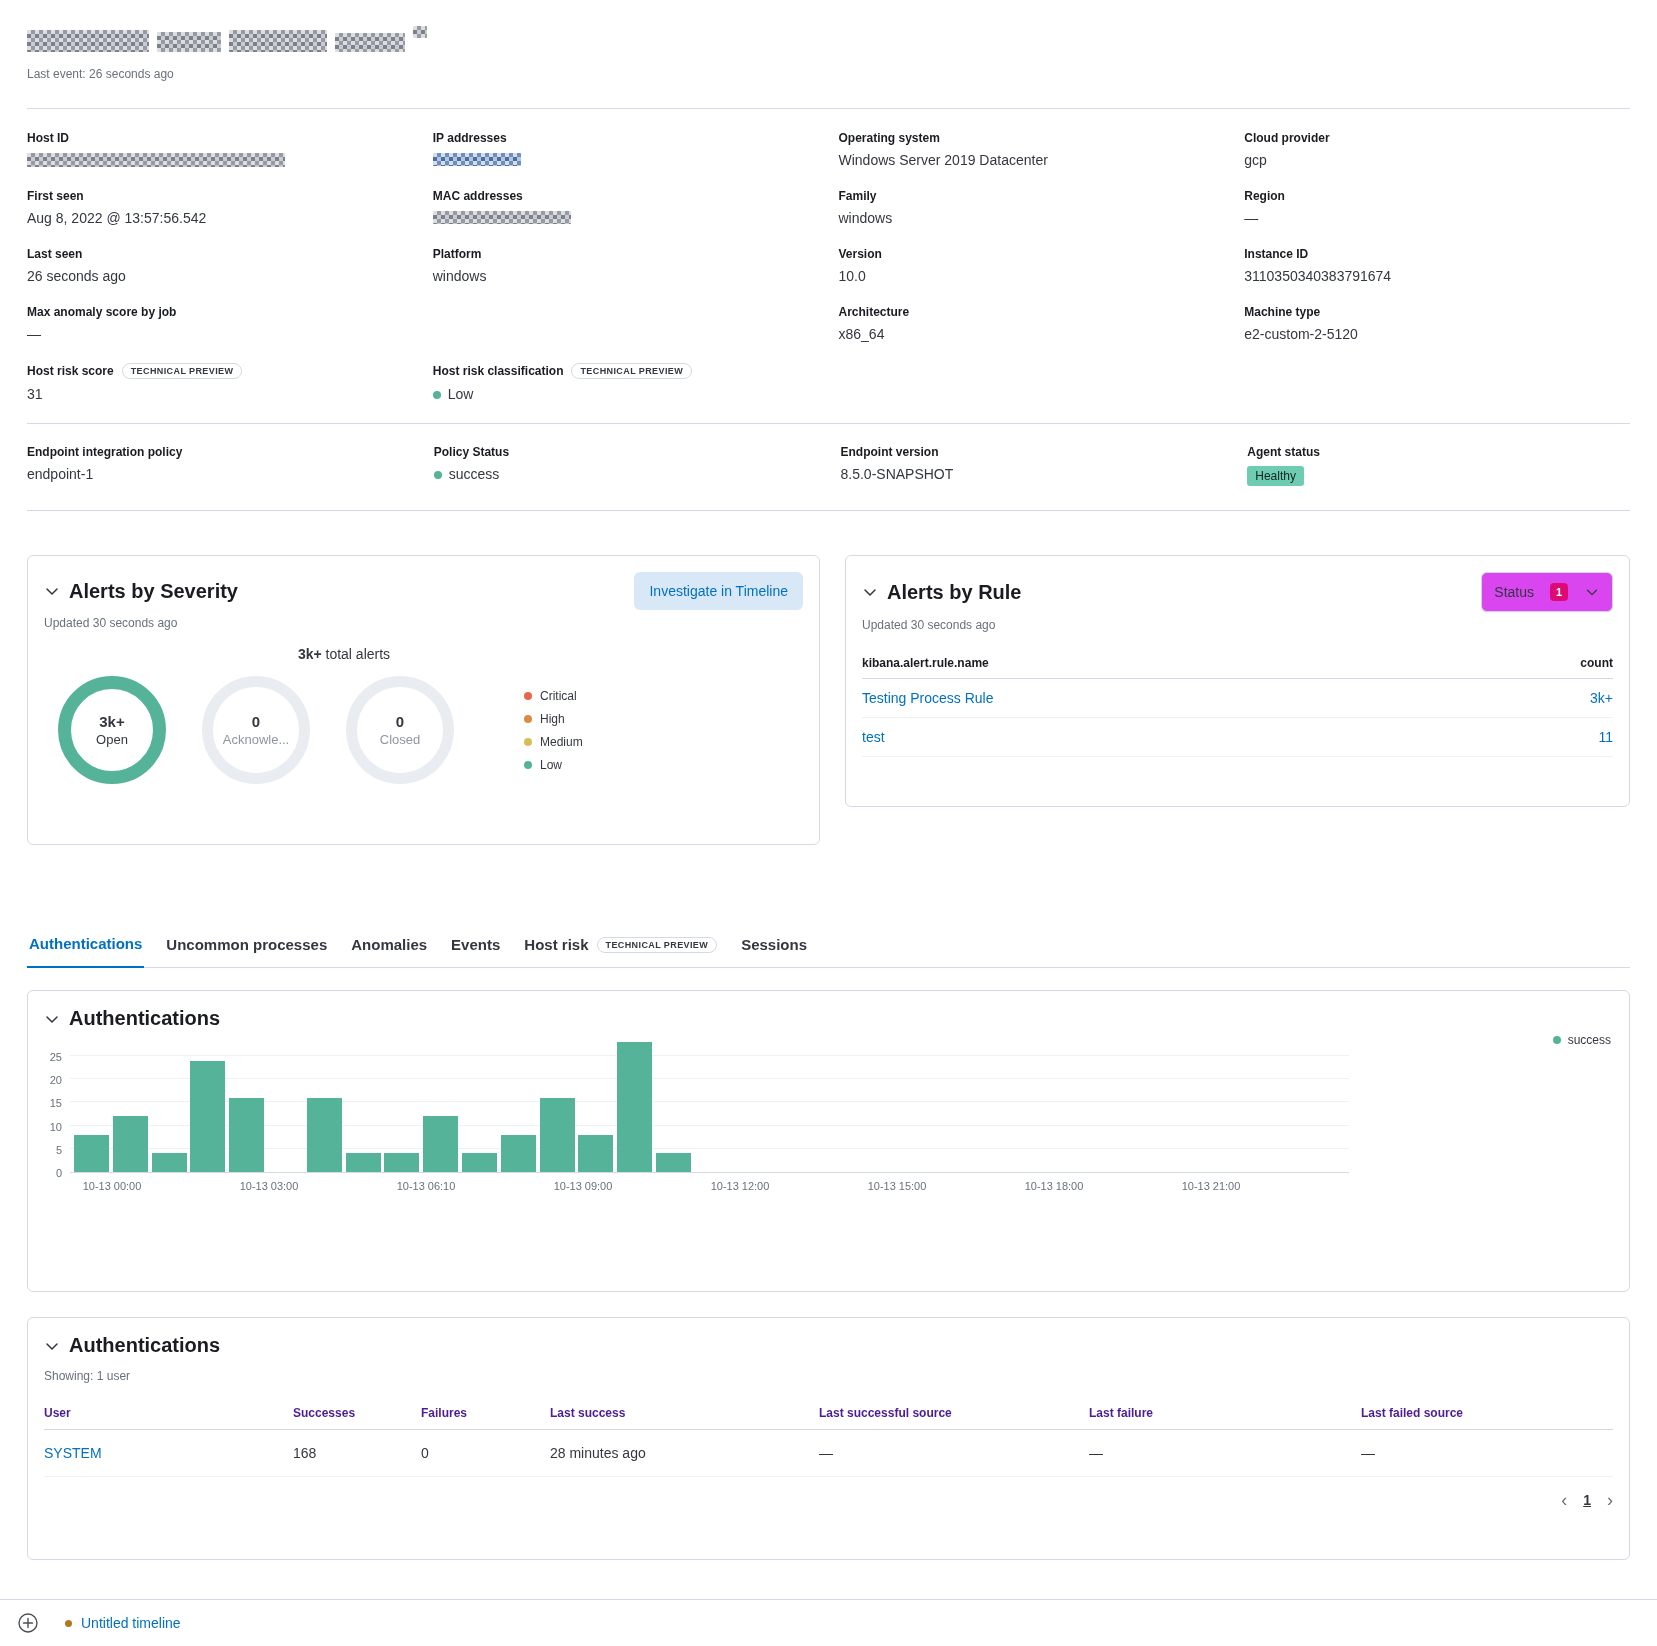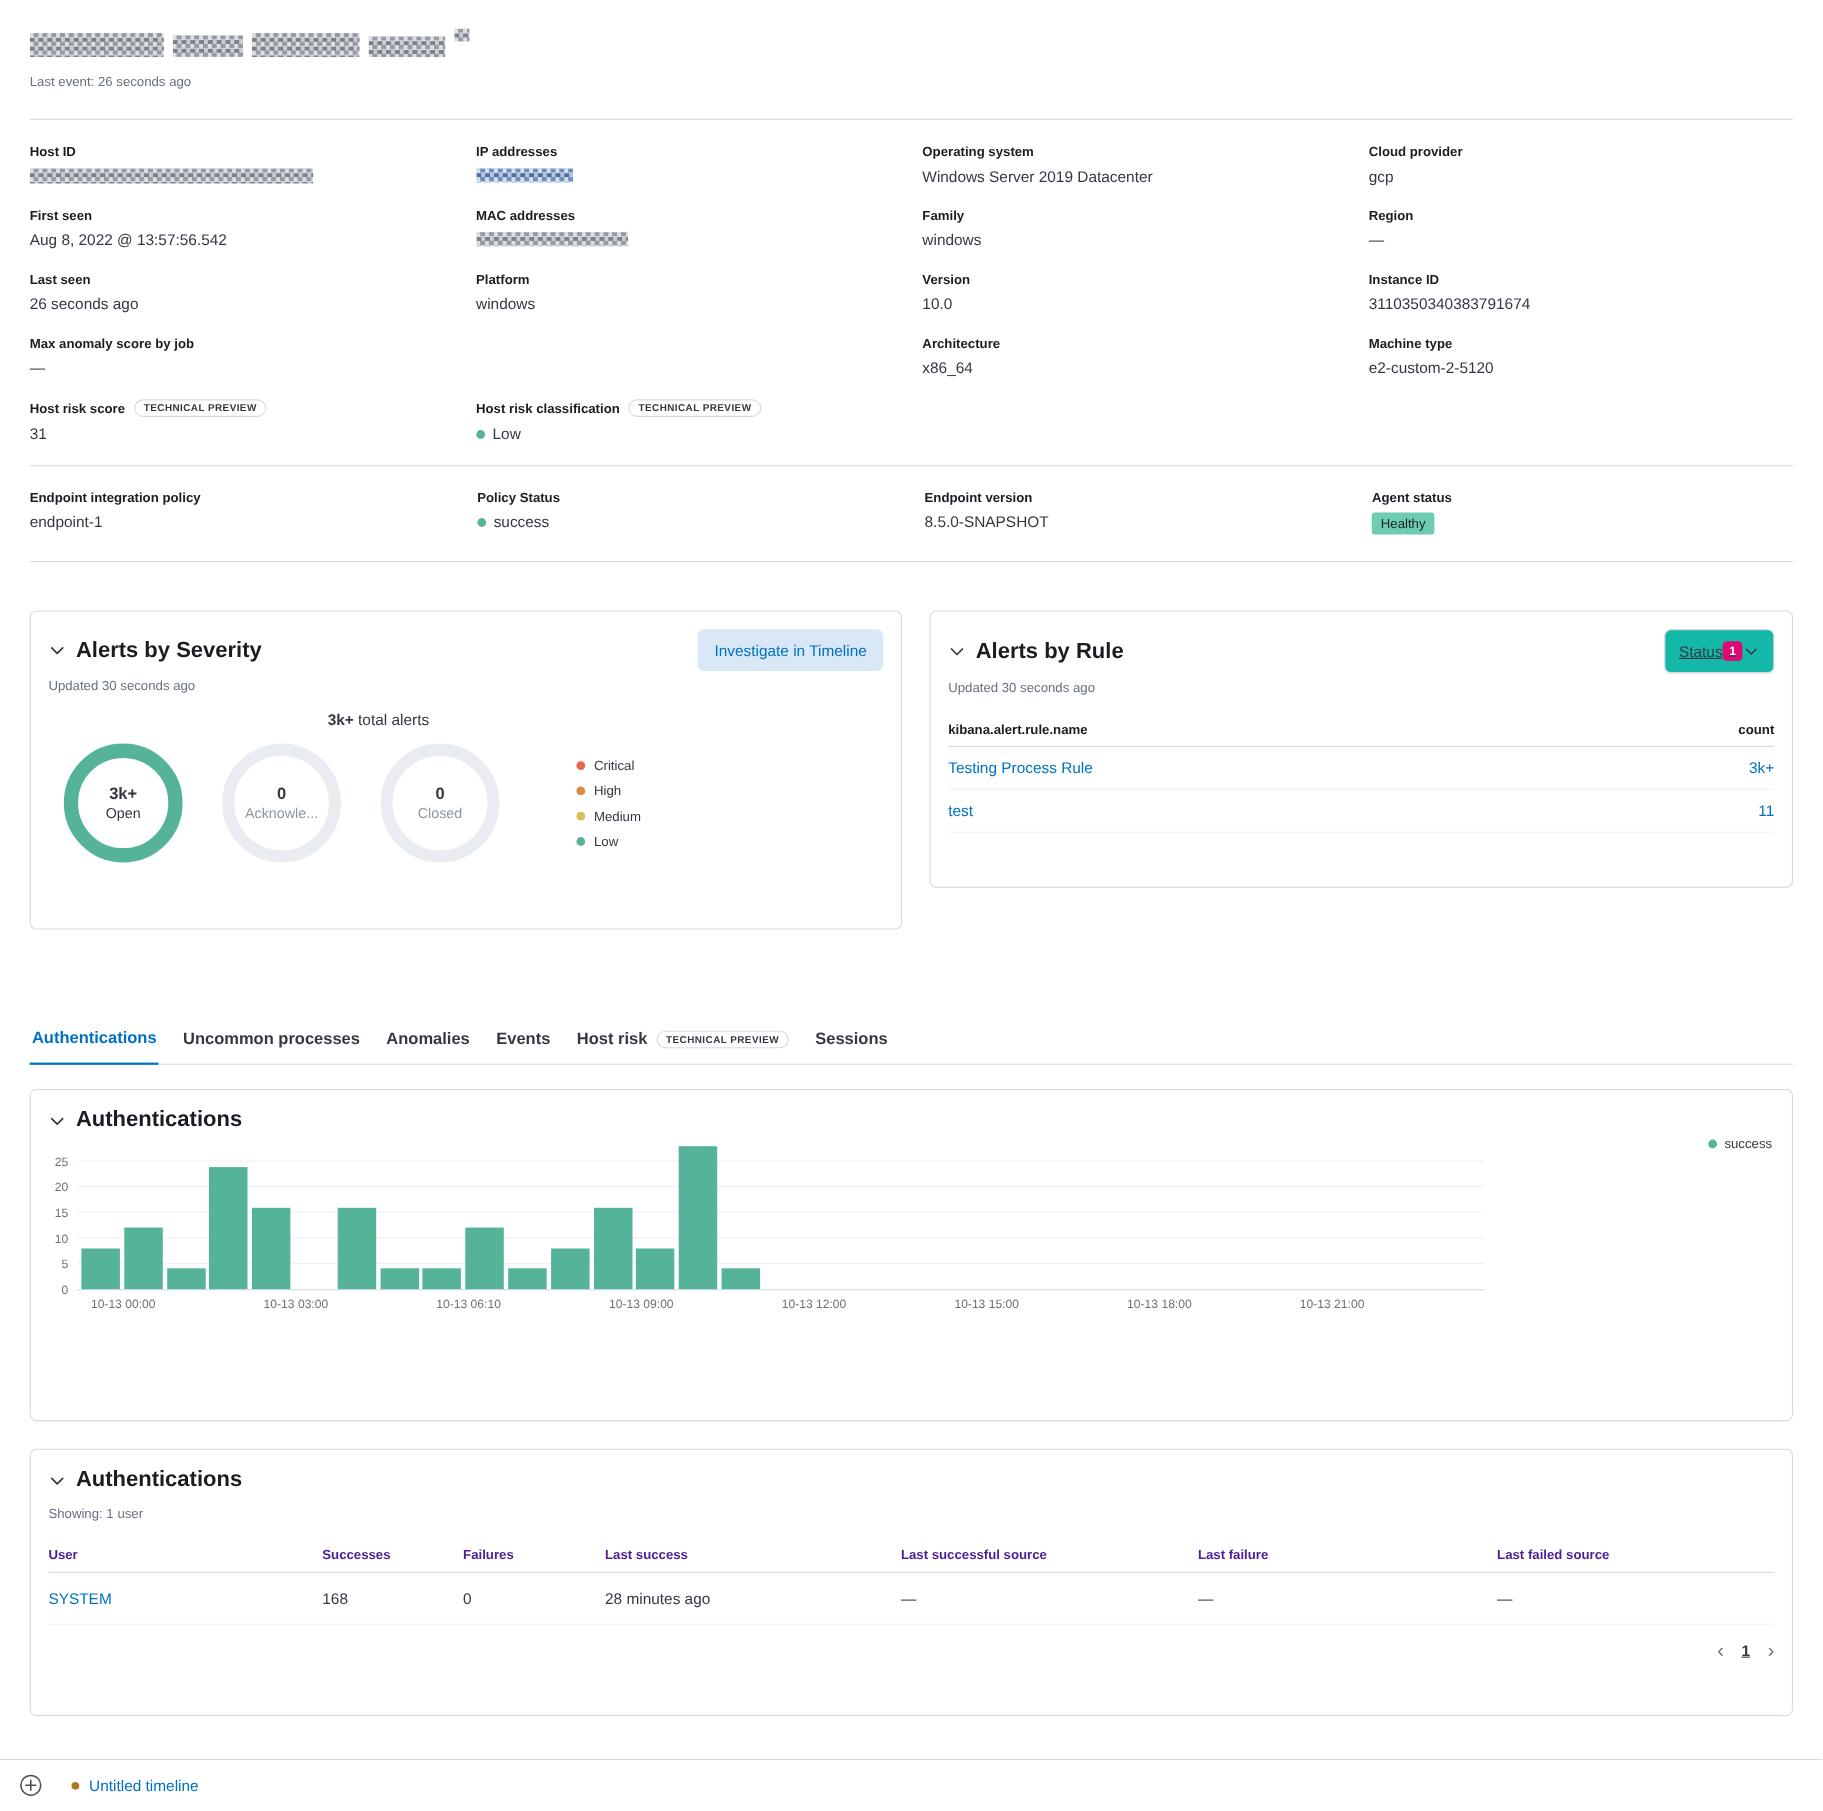--- a/index.html
+++ b/index.html
@@ -57,22 +57,22 @@
   .donut { width:108px; height:108px; border-radius:50%; border:11px solid #e9edf2;
     display:flex; flex-direction:column; align-items:center; justify-content:center; margin-right:36px; cursor:pointer; }
   .donut.active { border:13px solid #54b399; }
   .d-val { font-size:15px; font-weight:700; color:#343741; }
   .d-label { font-size:13px; color:#8e96a3; margin-top:2px; max-width:72px; overflow:hidden; white-space:nowrap; }
   .donut.active .d-label { color:#343741; }
   .sev-legend { display:flex; flex-direction:column; gap:9px; margin-left:34px; }
   .leg-item { display:flex; align-items:center; gap:8px; font-size:12px; color:#343741; cursor:pointer; }
   .leg-dot { width:8px; height:8px; border-radius:50%; display:inline-block; }
 
-  .status-select { display:flex; align-items:center; gap:0; border:1px solid #cfd7e2; border-radius:6px;
-    padding:10px 12px; font-size:14px; background:#14b8a6; box-shadow:0 1px 2px rgba(0,0,0,.05); cursor:pointer;text-decoration:underline; }
+  .status-select { display:flex; align-items:center; gap:16px; border:1px solid #cfd7e2; border-radius:6px;
+    padding:10px 12px; font-size:14px; background:#d946ef; box-shadow:0 1px 2px rgba(0,0,0,.05); cursor:pointer; }
   .pink-badge { background:#dd0a73; color:#fff; font-size:11px; font-weight:700; min-width:18px; height:18px;
     border-radius:4px; display:inline-flex; align-items:center; justify-content:center; padding:0 5px; }
   .rule-table { margin-top:16px; }
   .rule-header { display:flex; justify-content:space-between; font-size:12px; font-weight:700;
     padding:8px 0; border-bottom:1px solid #d3dae6; color:#1a1c21; }
   .rule-row { display:flex; justify-content:space-between; padding:11px 0; border-bottom:1px solid #eef1f6; font-size:14px; }
   .link { color:#0071c2; text-decoration:none; cursor:pointer; }
 
   
   .tabs { display:flex; gap:20px; align-items:flex-end; margin-top:82px; border-bottom:1px solid #d3dae6; }

